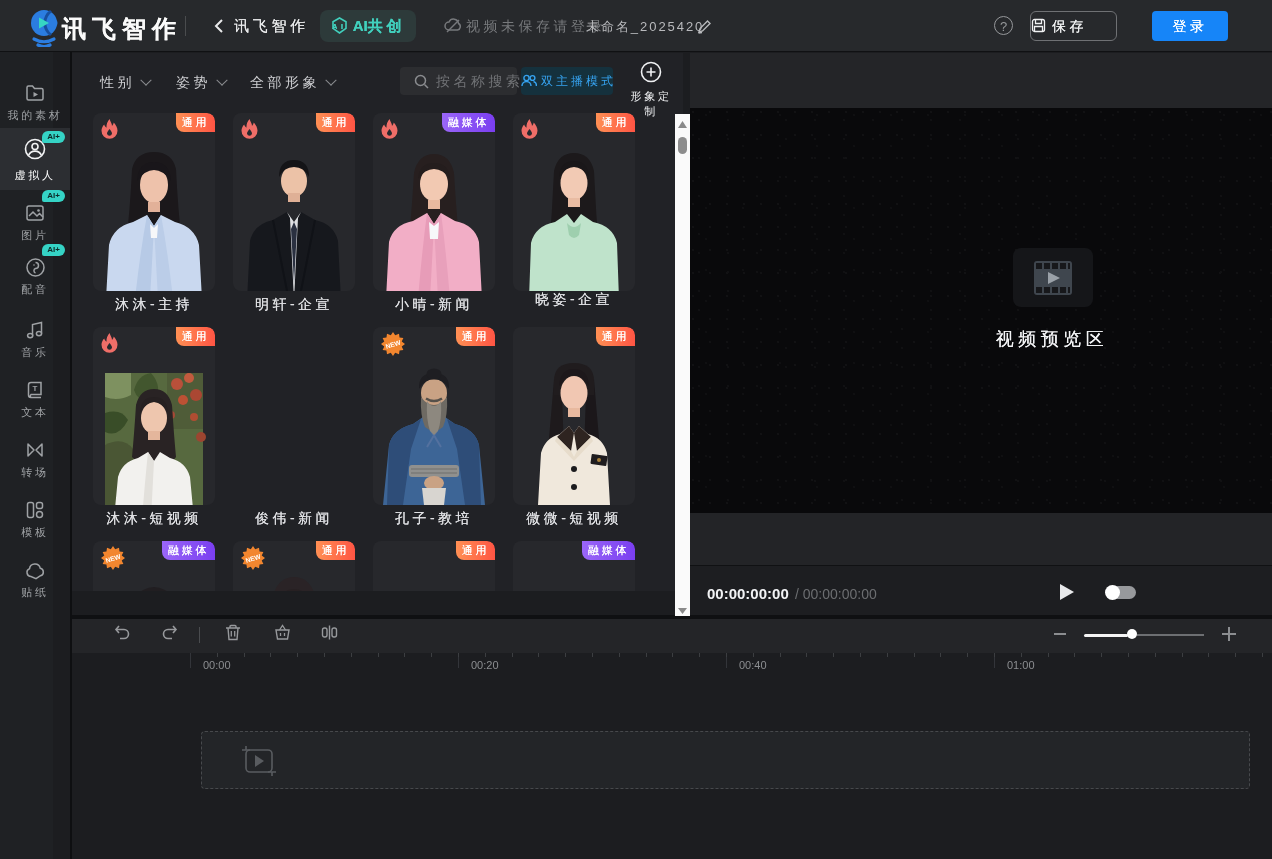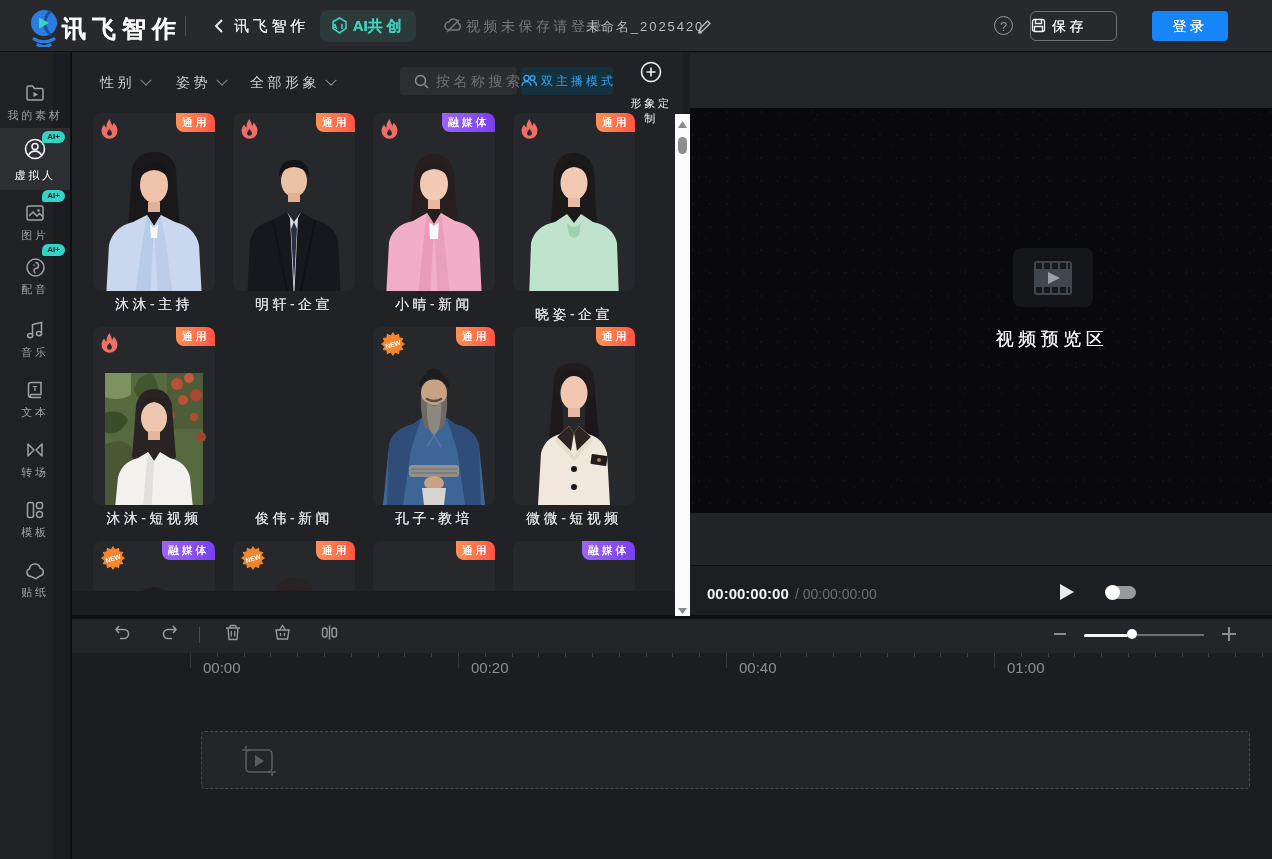--- a/index.html
+++ b/index.html
@@ -25,21 +25,21 @@
 .sb-item.active .lbl{color:#fff}
 .sb-item svg{position:absolute;left:25px;top:9px}
 .ai-badge{position:absolute;left:42px;top:-4px;width:23px;height:12px;background:#35d3c5;border-radius:6px 6px 6px 2px;color:#0c2b28;font-size:8px;font-weight:bold;line-height:12px;text-align:center}
 
 #panel{left:72px;top:53px;width:611px;height:538px;background:#212226;overflow:hidden}
 .flt{position:absolute;top:21px;font-size:14px;color:#cdced1}
 .chev{display:inline-block;width:8px;height:8px;border-right:1.5px solid #8a8c8f;border-bottom:1.5px solid #8a8c8f;transform:rotate(45deg) translate(-2px,-2px);margin-left:7px}
 #search{position:absolute;left:328px;top:14px;width:117px;height:28px;background:#2c2d30;border-radius:4px;color:#707275;font-size:14px;white-space:nowrap;line-height:28px}
 #dualbtn{position:absolute;left:449px;top:14px;width:92px;height:28px;background:#15313d;border-radius:4px;color:#36a3f0;font-size:12px;line-height:28px;text-align:center;white-space:nowrap}
 #custom{position:absolute;left:555px;top:8px;width:48px;text-align:center;color:#f0f1f3}
-#custom .lbl{font-size:11px;margin-top:9px}
+#custom .lbl{font-size:11px;margin-top:2px}
 
 #vscroll{left:675px;top:114px;width:15px;height:502px;background:#fafafa}
 #vthumb{left:678px;top:137px;width:9px;height:17px;background:#8d8d8d;border-radius:4.5px}
 
 .card{position:absolute;width:122px;height:178px;background:#27282c;border-radius:8px;overflow:hidden}
 .badge{position:absolute;top:0;right:0;height:19px;border-radius:0 8px 0 8px;color:#fff;font-size:11px;line-height:19px;text-align:center}
 .b-ty{width:39px;background:linear-gradient(90deg,#ff9054,#ff5544)}
 .b-rm{width:53px;background:linear-gradient(90deg,#9a66f8,#7a3ef0)}
 .b-qy{width:39px;background:linear-gradient(90deg,#41aaf8,#1878f0)}
 .fire{position:absolute;left:8px;top:5px}
@@ -64,21 +64,21 @@
 .tbi{position:absolute;top:5px}
 #tb-div2{left:127px;top:8px;width:1px;height:16px;background:#4a4c4f}
 #zoom-minus{left:982px;top:14px;width:12px;height:2px;background:#8b8d90}
 #zoom-track1{left:1012px;top:14.5px;width:44px;height:3px;background:#f5f5f5;border-radius:2px}
 #zoom-knob{left:1055px;top:10px;width:10px;height:10px;background:#fff;border-radius:50%}
 #zoom-track2{left:1065px;top:15px;width:67px;height:2px;background:#6d6f72}
 #zoom-plus1{left:1150px;top:14px;width:14px;height:2px;background:#8b8d90}
 #zoom-plus2{left:1156px;top:8px;width:2px;height:14px;background:#8b8d90}
 #ruler{left:72px;top:653px;width:1200px;height:26px}
 .tick{position:absolute;top:0;width:1px;height:4px;background:#3c3e41}
-.rlbl{position:absolute;top:6px;font-size:15px;color:#8c8e91}
+.rlbl{position:absolute;top:6px;font-size:11px;color:#8c8e91}
 #msgbox{left:201px;top:731px;width:1049px;height:58px;border:1px dashed #47494c;border-radius:4px;background:#232528}
 #msgtext{left:292px;top:753px;font-size:13px;color:#e8e9eb}
 .tb-logo-text,.tb-back,.tb-unsaved,.tb-save,.tb-login,.sb-item .lbl,.flt,#search,#dualbtn,#custom .lbl,.badge,.cname,#pv-title,#pv-sub,#msgtext,.tb-aibtn{letter-spacing:.25em}
 .tb-logo-text,.tb-back,.tb-login,.badge,.cname,#pv-title,#msgtext,.tb-aibtn,.tb-save{text-shadow:0 0 0.6px currentColor}
 </style></head>
 <body>
 <div id="app">
 <div class="abs" id="topbar">
 <svg class="abs" style="left:27px;top:7px" width="34" height="40" viewBox="0 0 34 40">
 <circle cx="17" cy="16" r="13" fill="#2b7de0"></circle>
@@ -274,21 +274,21 @@
 <path d="M16 178 L18 122 Q22 105 42 101 L54 93 L61 102 L68 93 L80 101 Q100 105 104 122 L106 178 Z" fill="#bfe3cb"></path>
 <path d="M54 102 Q61 110 68 102 L66 114 Q61 120 56 114 Z" fill="#9ecfae"></path>
           </g>
         </svg>
         <svg class="fire" width="17" height="21" viewBox="0 0 17 21">
           <path d="M8.5 1 C9.5 4 11 5.5 11 8 C12 7 12.6 5.8 12.8 4.5 C15 7 16.5 9.8 16.5 12.8 A8 8 0 0 1 0.5 12.8 C0.5 10.5 1.6 8.3 3.2 6.6 C3.6 8 4.3 9 5.5 9.8 C5.2 6 6.5 3.5 8.5 1 Z" fill="#ef6e68"></path>
           <path d="M8.5 11 C10 12.8 11 14 11 15.8 A2.6 2.6 0 0 1 6 15.8 C6 14 7.2 12.8 8.5 11 Z" fill="#262a2e"></path>
         </svg>
         <div class="badge b-ty">通用</div>
       </div>
-      <div class="cname" style="left:441px;top:253px">晓姿-企宣</div>
+      <div class="cname" style="left:441px;top:238px">晓姿-企宣</div>
 <div class="card" style="left:21px;top:274px">
         <svg width="122" height="178" viewBox="0 0 122 178" style="position:absolute;left:0;top:0">
           <rect x="12" y="46" width="98" height="132" fill="#57693f"></rect>
 <path d="M12 46 h26 v22 q-13 7 -26 2 Z" fill="#7e9160"></path>
 <path d="M12 86 q16 -5 23 7 q-9 18 -23 12 Z" fill="#394d28"></path>
 <path d="M58 46 q13 15 2 28 q-15 2 -19 -11 q4 -15 17 -17Z" fill="#42562e"></path>
 <rect x="74" y="46" width="36" height="56" fill="#4f5c38"></rect>
 <circle cx="84" cy="57" r="6" fill="#b8503a"></circle>
           <circle cx="96" cy="51" r="5" fill="#c25b3e"></circle>
           <circle cx="103" cy="68" r="6" fill="#aa4733"></circle>

